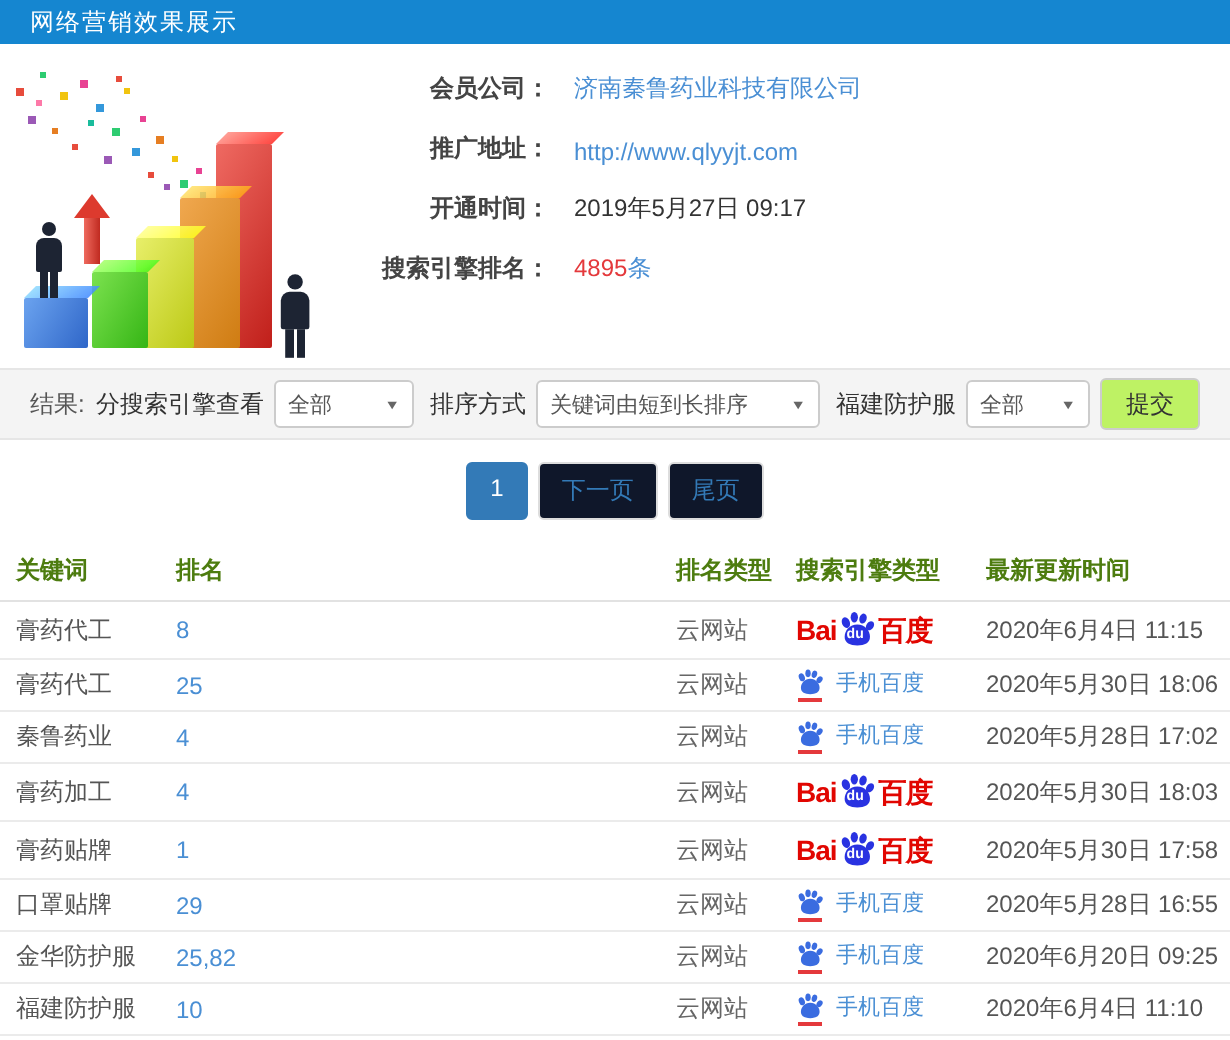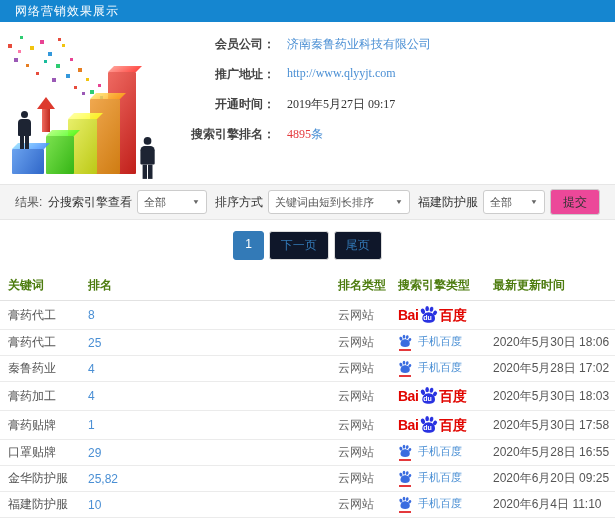--- a/index.html
+++ b/index.html
@@ -30,36 +30,36 @@
   .person.p1 { left:16px; bottom:31px; }
   .person.p2 { left:139px; bottom:3px; transform:scale(1.1); }
   .arrow-up { position:absolute; left:37px; bottom:48px; z-index:7; }
   .arrow-up .head { width:0; height:0; border-left:9px solid transparent; border-right:9px solid transparent;
     border-bottom:12px solid #dd3a2e; }
   .arrow-up .shaft { width:8px; height:23px; background:linear-gradient(to right,#ef6a5e,#c02a20); margin:0 auto; }
   .confetti { position:absolute; left:0; top:0; width:120px; height:90px; z-index:1; }
   .confetti i { position:absolute; display:block; }
 
   .member-info { flex:1; padding-top:6px; }
-  .info-row { display:flex; align-items:flex-start; margin-bottom:13px;font-family:Liberation Serif, serif; }
+  .info-row { display:flex; align-items:flex-end; margin-bottom:13px; }
   .info-label { width:95px; flex:none; text-align:right; font-weight:bold; color:#444; font-size:12px; }
   .info-value { margin-left:12px; font-size:12px; color:#333; }
   a.blue { color:#4a8fd4; text-decoration:none; cursor:pointer; }
   .red { color:#e4393c; }
 
   
   .filter-bar { margin-top:4px; background:#f4f4f4; border-top:1px solid #e6e6e6; border-bottom:1px solid #e6e6e6;
     height:36px; display:flex; align-items:center; padding:0 15px; font-size:12px; color:#555; }
   .filter-controls { margin-left:auto; display:flex; align-items:center; gap:5px; }
   .f-label { font-weight:normal; color:#333; white-space:nowrap; margin-left:3px; }
   .select { background:#fff; border:1px solid #ccc; border-radius:3px; height:24px; display:flex;
     align-items:center; justify-content:space-between; padding:0 6px; font-size:11px; color:#555; cursor:pointer; }
   .select .arrow { font-size:8px; color:#666; margin-left:6px; transform:scaleY(.8); }
   .sel-engine { width:70px; } .sel-sort { width:142px; } .sel-article { width:62px; }
-  .submit-btn { background:#ec4899; border:1px solid #ccc; border-radius:3px; height:26px; padding:0 12px;
+  .submit-btn { background:#bef264; border:1px solid #ccc; border-radius:3px; height:26px; padding:0 12px;
     font-size:12px; color:#333; cursor:pointer; font-family:inherit; }
 
   
   .pagination { display:flex; justify-content:center; gap:5px; margin:11px 0; }
   .page-btn { text-align:center; padding:5px 11px; font-size:12px; border:1px solid #ddd;
     border-radius:3px; background:#0f172a; color:#337ab7; cursor:pointer; }
   .page-btn.active { background:#337ab7; border-color:#337ab7; color:#fff; }
 
   
   .table { width:100%; font-size:12px; }
@@ -208,20 +208,21 @@
     <span class="td engine">
       <span class="baidu-logo"><b class="bd-bai">Bai</b><span class="paw"><svg viewBox="0 0 24 24">
                   <ellipse cx="5" cy="8" rx="2.5" ry="3.5" transform="rotate(-22 5 8)"></ellipse>
                   <ellipse cx="10.3" cy="4.6" rx="2.3" ry="3.3"></ellipse>
                   <ellipse cx="15.8" cy="5.4" rx="2.3" ry="3.2" transform="rotate(16 15.8 5.4)"></ellipse>
                   <ellipse cx="20.2" cy="10" rx="2.3" ry="3.1" transform="rotate(36 20.2 10)"></ellipse>
                   <path d="M12.2 9.2 C7.4 9.2 4.2 13 4.2 16.9 c0 3.9 3.4 5.5 8 5.5 s8-1.6 8-5.5 c0-3.9-3.2-7.7-8-7.7z"></path>
                 </svg><i class="bd-du">du</i></span><b class="bd-cn">百度</b></span>
       
     </span>
+    <span class="td time">2020年6月4日 11:15</span>
   </div>
 
   <div class="tr is-mobile">
     <span class="td kw">膏药代工</span>
     <span class="td rank"><a>25</a></span>
     <span class="td type">云网站</span>
     <span class="td engine">
       
       <span class="mobile-baidu">
               <span class="paw mb">

